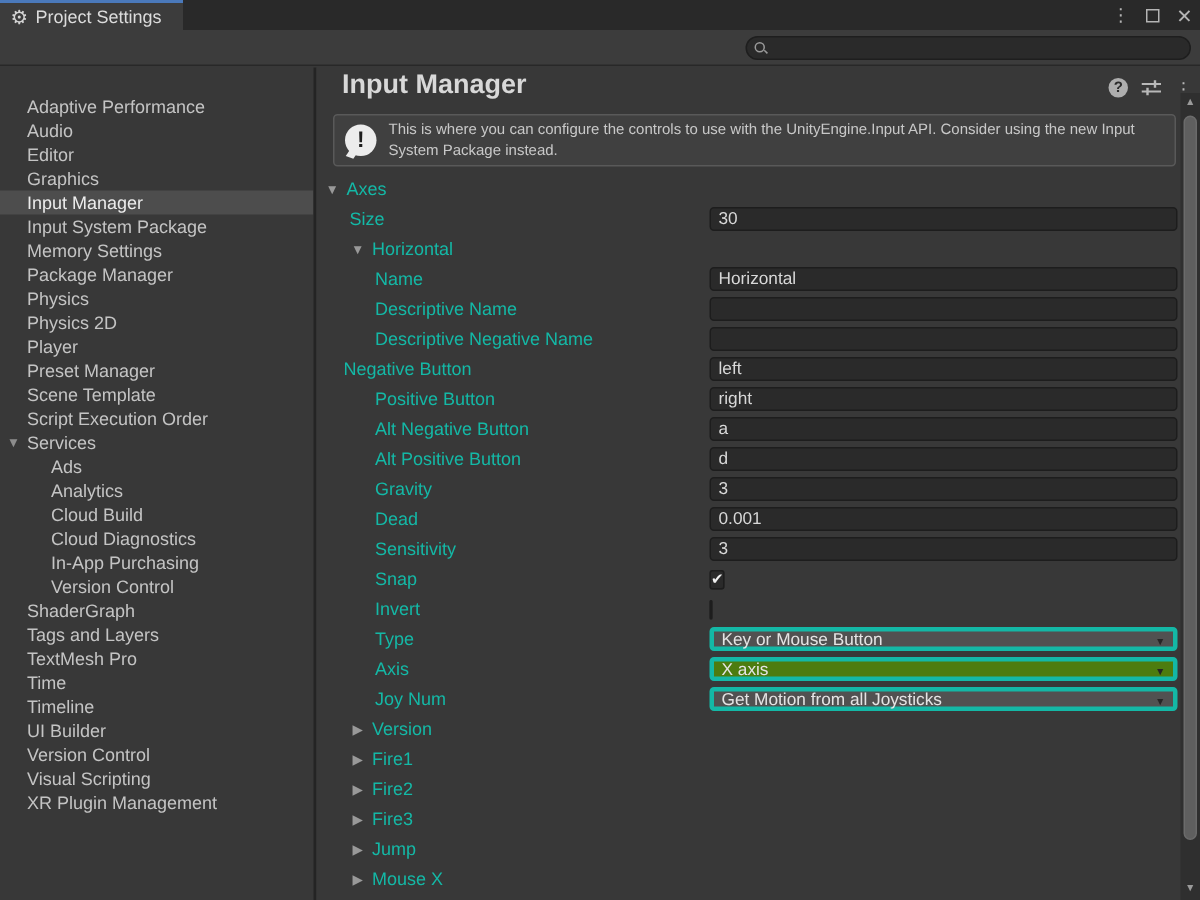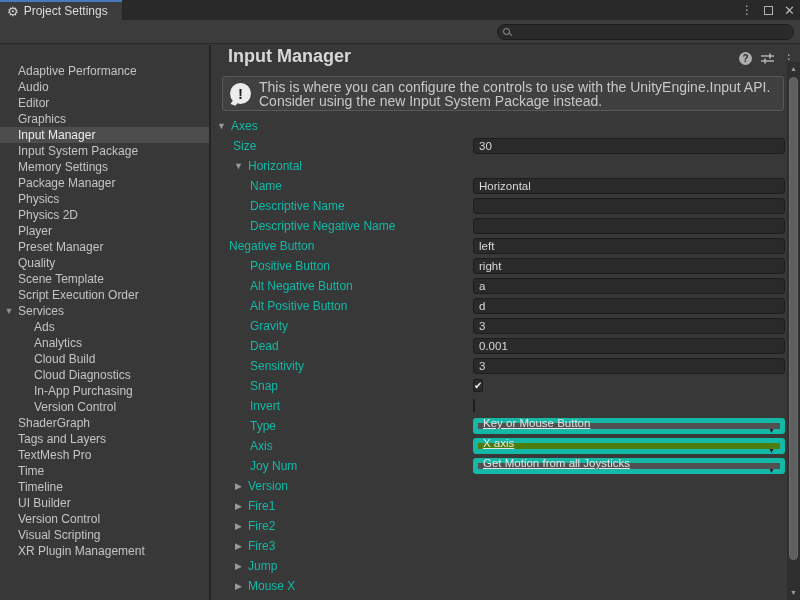--- a/index.html
+++ b/index.html
@@ -45,35 +45,35 @@
   .help-circ { width:13px; height:13px; border-radius:50%; background:#aeaeae; color:#2b2b2b; font-size:10px; font-weight:bold; text-align:center; line-height:13px; cursor:default; }
   .preset-svg { display:block; cursor:default; }
   .pane-kebab { color:#b8b8b8; font-size:12px; line-height:1; cursor:default; }
   .helpbox {
     position:absolute; left:11px; top:31px; width:562px; height:35px;
     background:#404040; border:1px solid #595959; border-radius:3px;
     display:flex; align-items:center;
   }
   .info-icon { position:relative; flex:0 0 auto; width:21px; height:21px; margin:0 8px 0 7px; background:#ececec; border-radius:50%; color:#1e1e1e; font-weight:bold; font-size:15px; text-align:center; line-height:21px; }
   .info-icon::after { content:""; position:absolute; left:2px; bottom:-1px; width:6px; height:6px; background:#ececec; transform:skew(-20deg) rotate(18deg); }
-  .help-text { font-size:14px; line-height:14px; color:#c8c8c8; padding-right:10px; }
+  .help-text { font-size:10px; line-height:14px; color:#c8c8c8; padding-right:10px; }
   
   .rows { position:absolute; left:0; top:71px; width:589px; height:484px; }
   .row { position:absolute; left:0; width:576px; height:20px; display:flex; align-items:center; }
   .row-label { white-space:nowrap; color:#14b8a6; cursor:default; }
   .fold-arrow { width:11px; margin-right:4px; font-size:9px; color:#999; text-align:center; flex:0 0 auto; cursor:default; }
   .control { position:absolute; left:262px; top:2px; width:312px; height:16px; }
   .field {
     width:100%; height:16px; background:#2a2a2a; border:1px solid #1d1d1d; border-radius:3px;
     color:#d8d8d8; font-size:11.5px; padding:0 5px; font-family:inherit; outline:none;
   }
   .checkbox { width:13px; height:13px; margin-top:1px; background:#2a2a2a; border:1px solid #1d1d1d; border-radius:2px; color:#f0f0f0; font-size:10px; line-height:11px; text-align:center; cursor:default; }
   .dropdown {
-    position:relative; width:100%; height:16px; background:#515151; border:5px solid #14b8a6; border-radius:3px;
-    color:#e4e4e4; font-size:11.5px; padding:0 18px 0 5px; display:flex; align-items:flex-end; cursor:default;text-decoration:underline;
+    position:relative; width:100%; height:16px; background:#515151; border:3px solid #14b8a6; border-radius:3px;
+    color:#e4e4e4; font-size:11.5px; padding:0 18px 0 5px; display:flex; align-items:flex-start; cursor:default;
   }
   .dd-arrow { position:absolute; right:5px; top:3.5px; font-size:7px; color:#262626; }
   
   .scrollbar { position:absolute; right:0; top:17px; width:13px; height:538px; background:#2f2f2f; }
   .sb-btn { position:absolute; left:0; width:13px; height:12px; color:#9a9a9a; font-size:7px; text-align:center; line-height:12px; cursor:default; }
   .sb-up { top:1px; } .sb-down { bottom:1px; }
   .sb-thumb { position:absolute; left:2px; width:9px; top:15px; height:483px; background:#5f5f5f; border:1px solid #6b6b6b; border-radius:5px; cursor:default; }
 </style>
 </head>
 <body>
@@ -126,23 +126,20 @@
       <span class="sb-label">Physics</span>
     </div>
     <div class="sb-item" style="padding-left: 18px;">
       <span class="sb-label">Physics 2D</span>
     </div>
     <div class="sb-item" style="padding-left: 18px;">
       <span class="sb-label">Player</span>
     </div>
     <div class="sb-item" style="padding-left: 18px;">
       <span class="sb-label">Preset Manager</span>
-    </div>
-    <div class="sb-item" style="padding-left: 18px;">
-      <span class="sb-label">Quality</span>
     </div>
     <div class="sb-item" style="padding-left: 18px;">
       <span class="sb-label">Scene Template</span>
     </div>
     <div class="sb-item" style="padding-left: 18px;">
       <span class="sb-label">Script Execution Order</span>
     </div>
     <div class="sb-item" style="padding-left: 4px;">
       <span class="sb-arrow">▼</span>
       <span class="sb-label">Services</span>

